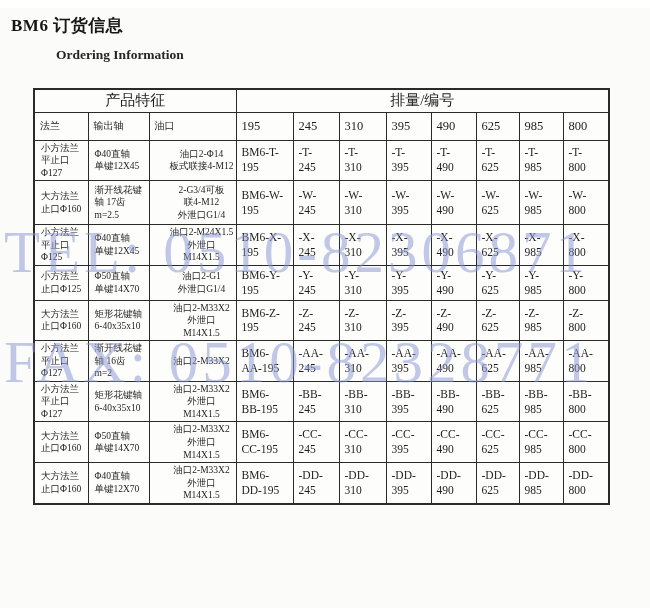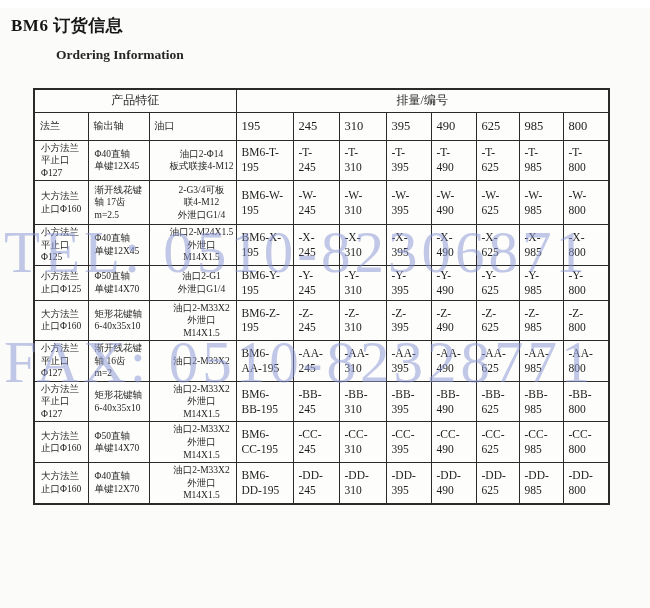--- a/index.html
+++ b/index.html
@@ -29,21 +29,21 @@
   }
   table.order th, table.order td{
     border:1px solid #2a2a2a;
     padding:1px 5px;
     vertical-align:middle;
     color:#1e1e1e;
     overflow:hidden;
   }
   tr.group-row{height:23px;}
   tr.group-row th{
-    font-size:12px;font-weight:normal;text-align:center;
+    font-size:15px;font-weight:normal;text-align:center;
     font-family:"Liberation Serif", serif;
   }
   tr.colhead-row{height:28px;}
   th.chead-cn{
     font-size:10px;font-weight:normal;text-align:left;padding-left:8px;
   }
   th.chead-num{
     font-size:12.5px;font-weight:normal;text-align:left;padding-left:7px;
     font-family:"Liberation Serif", serif;
   }

